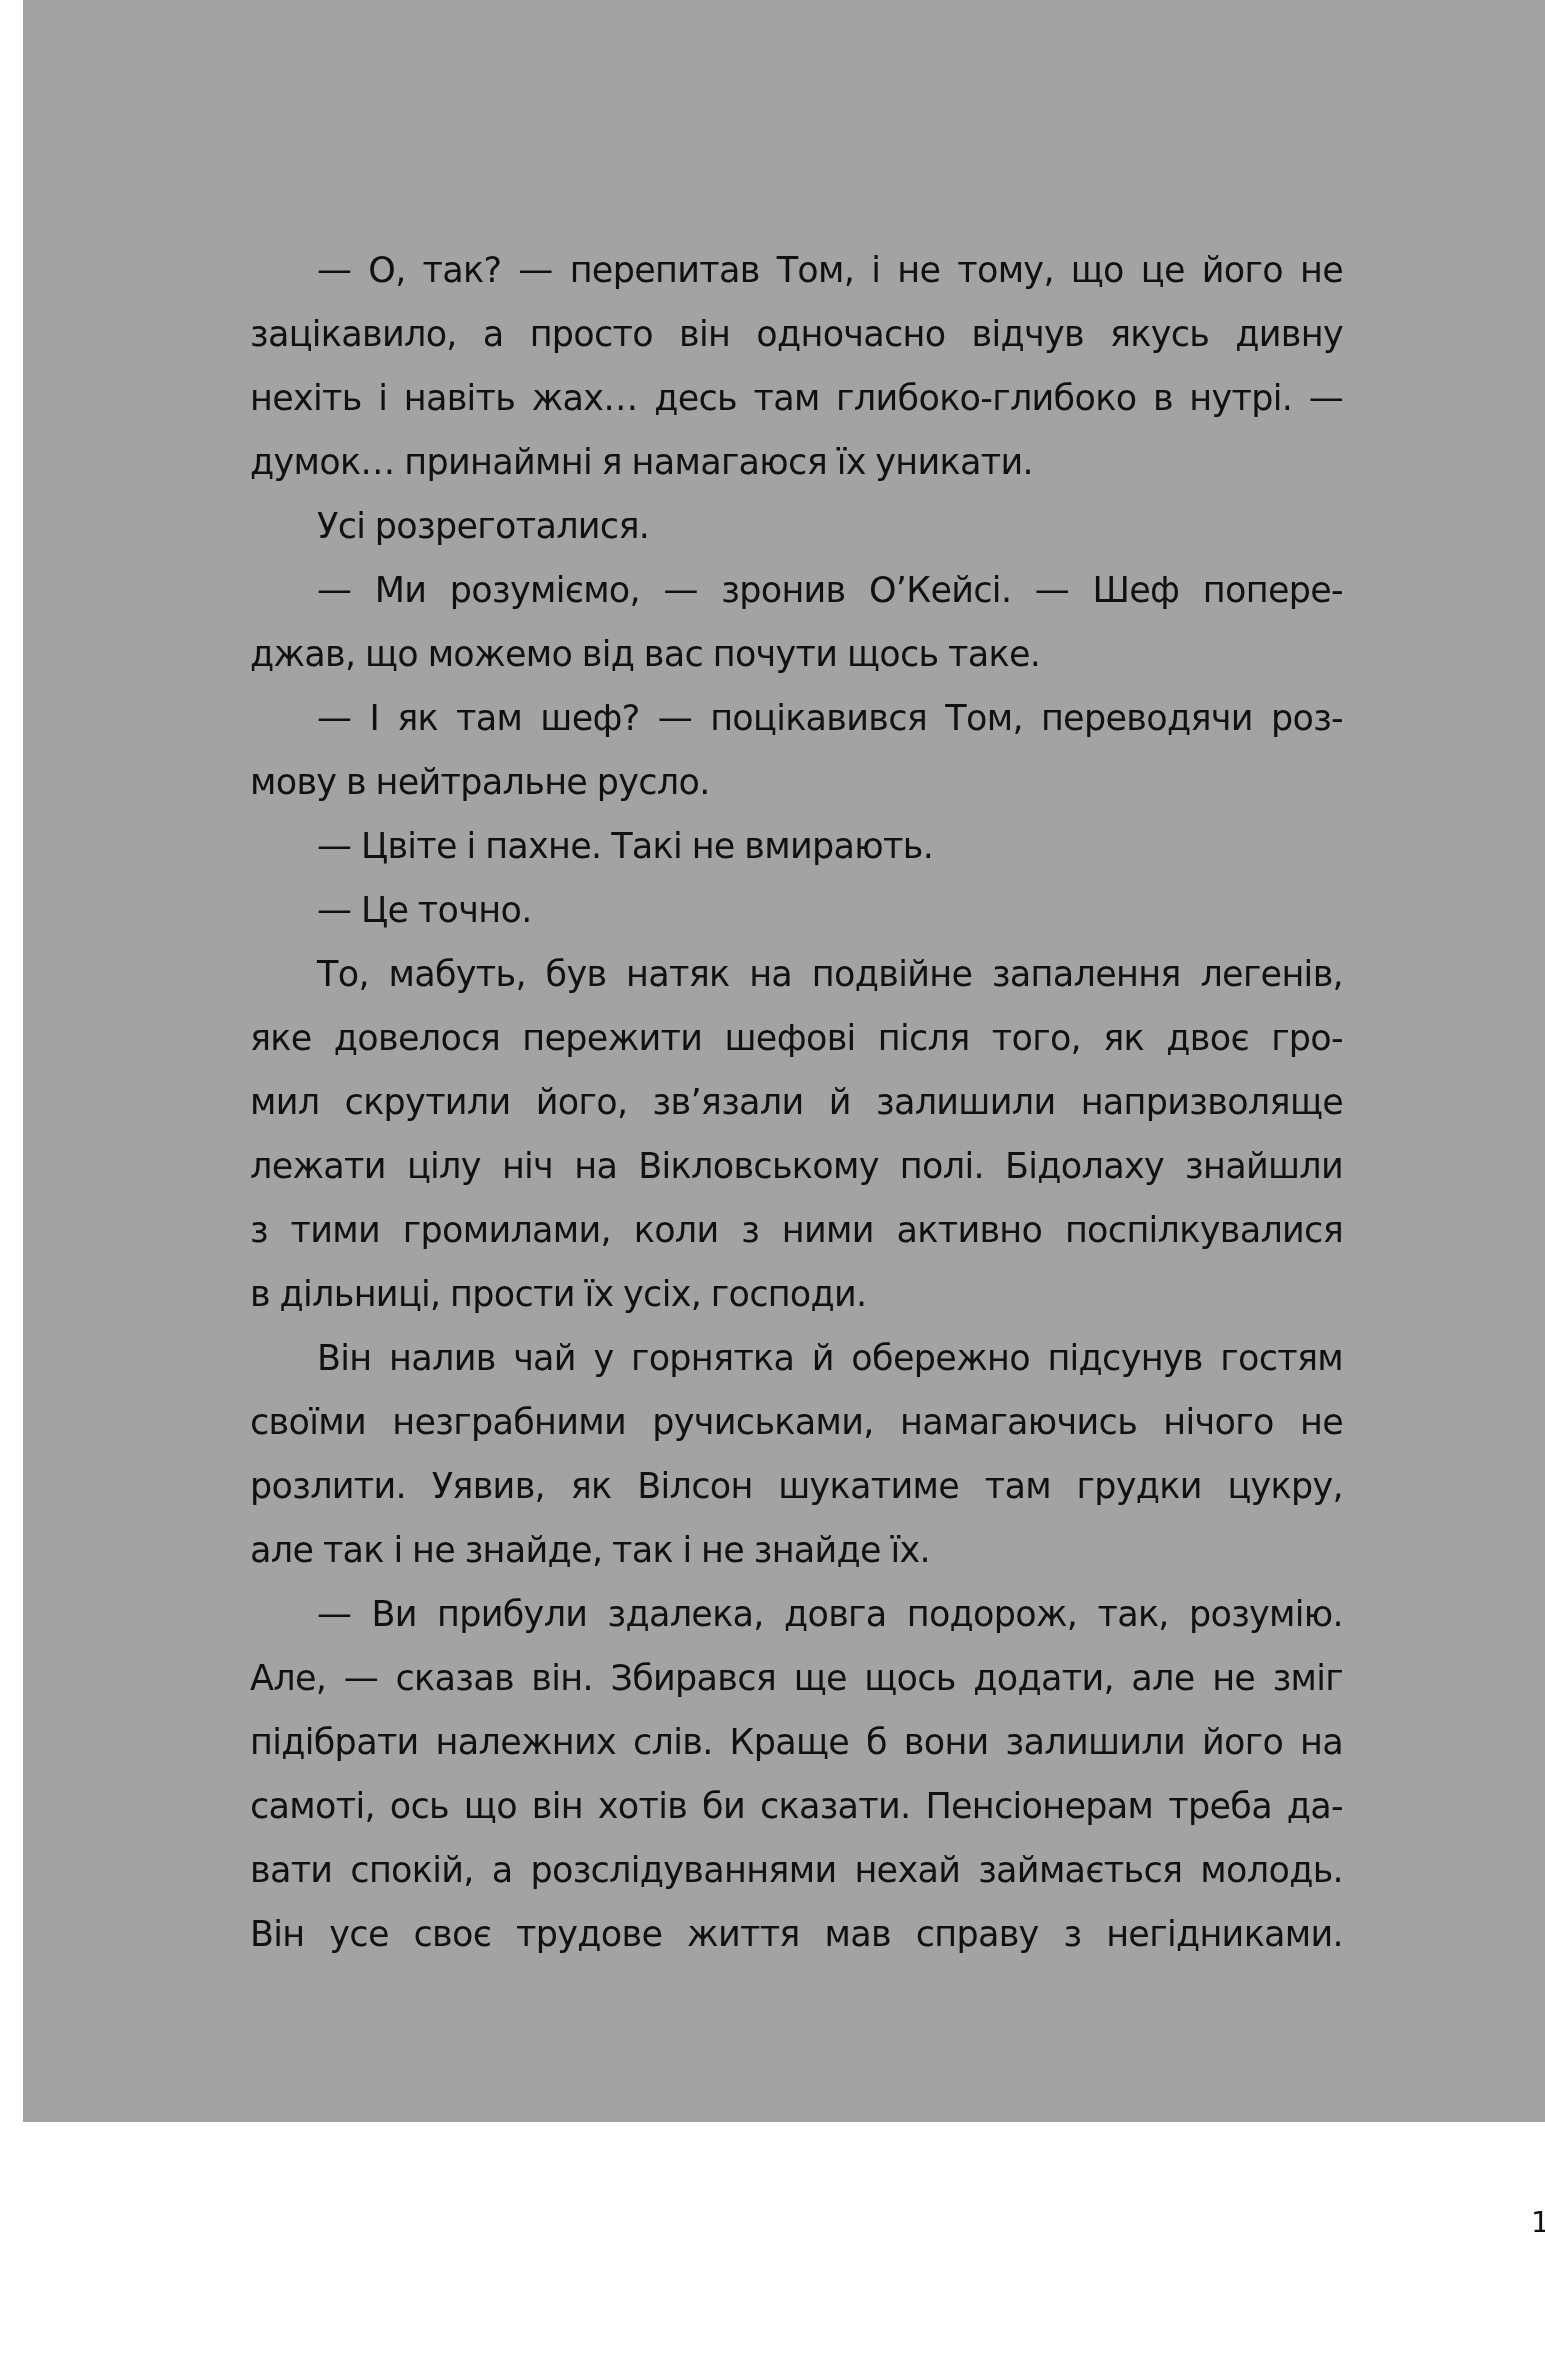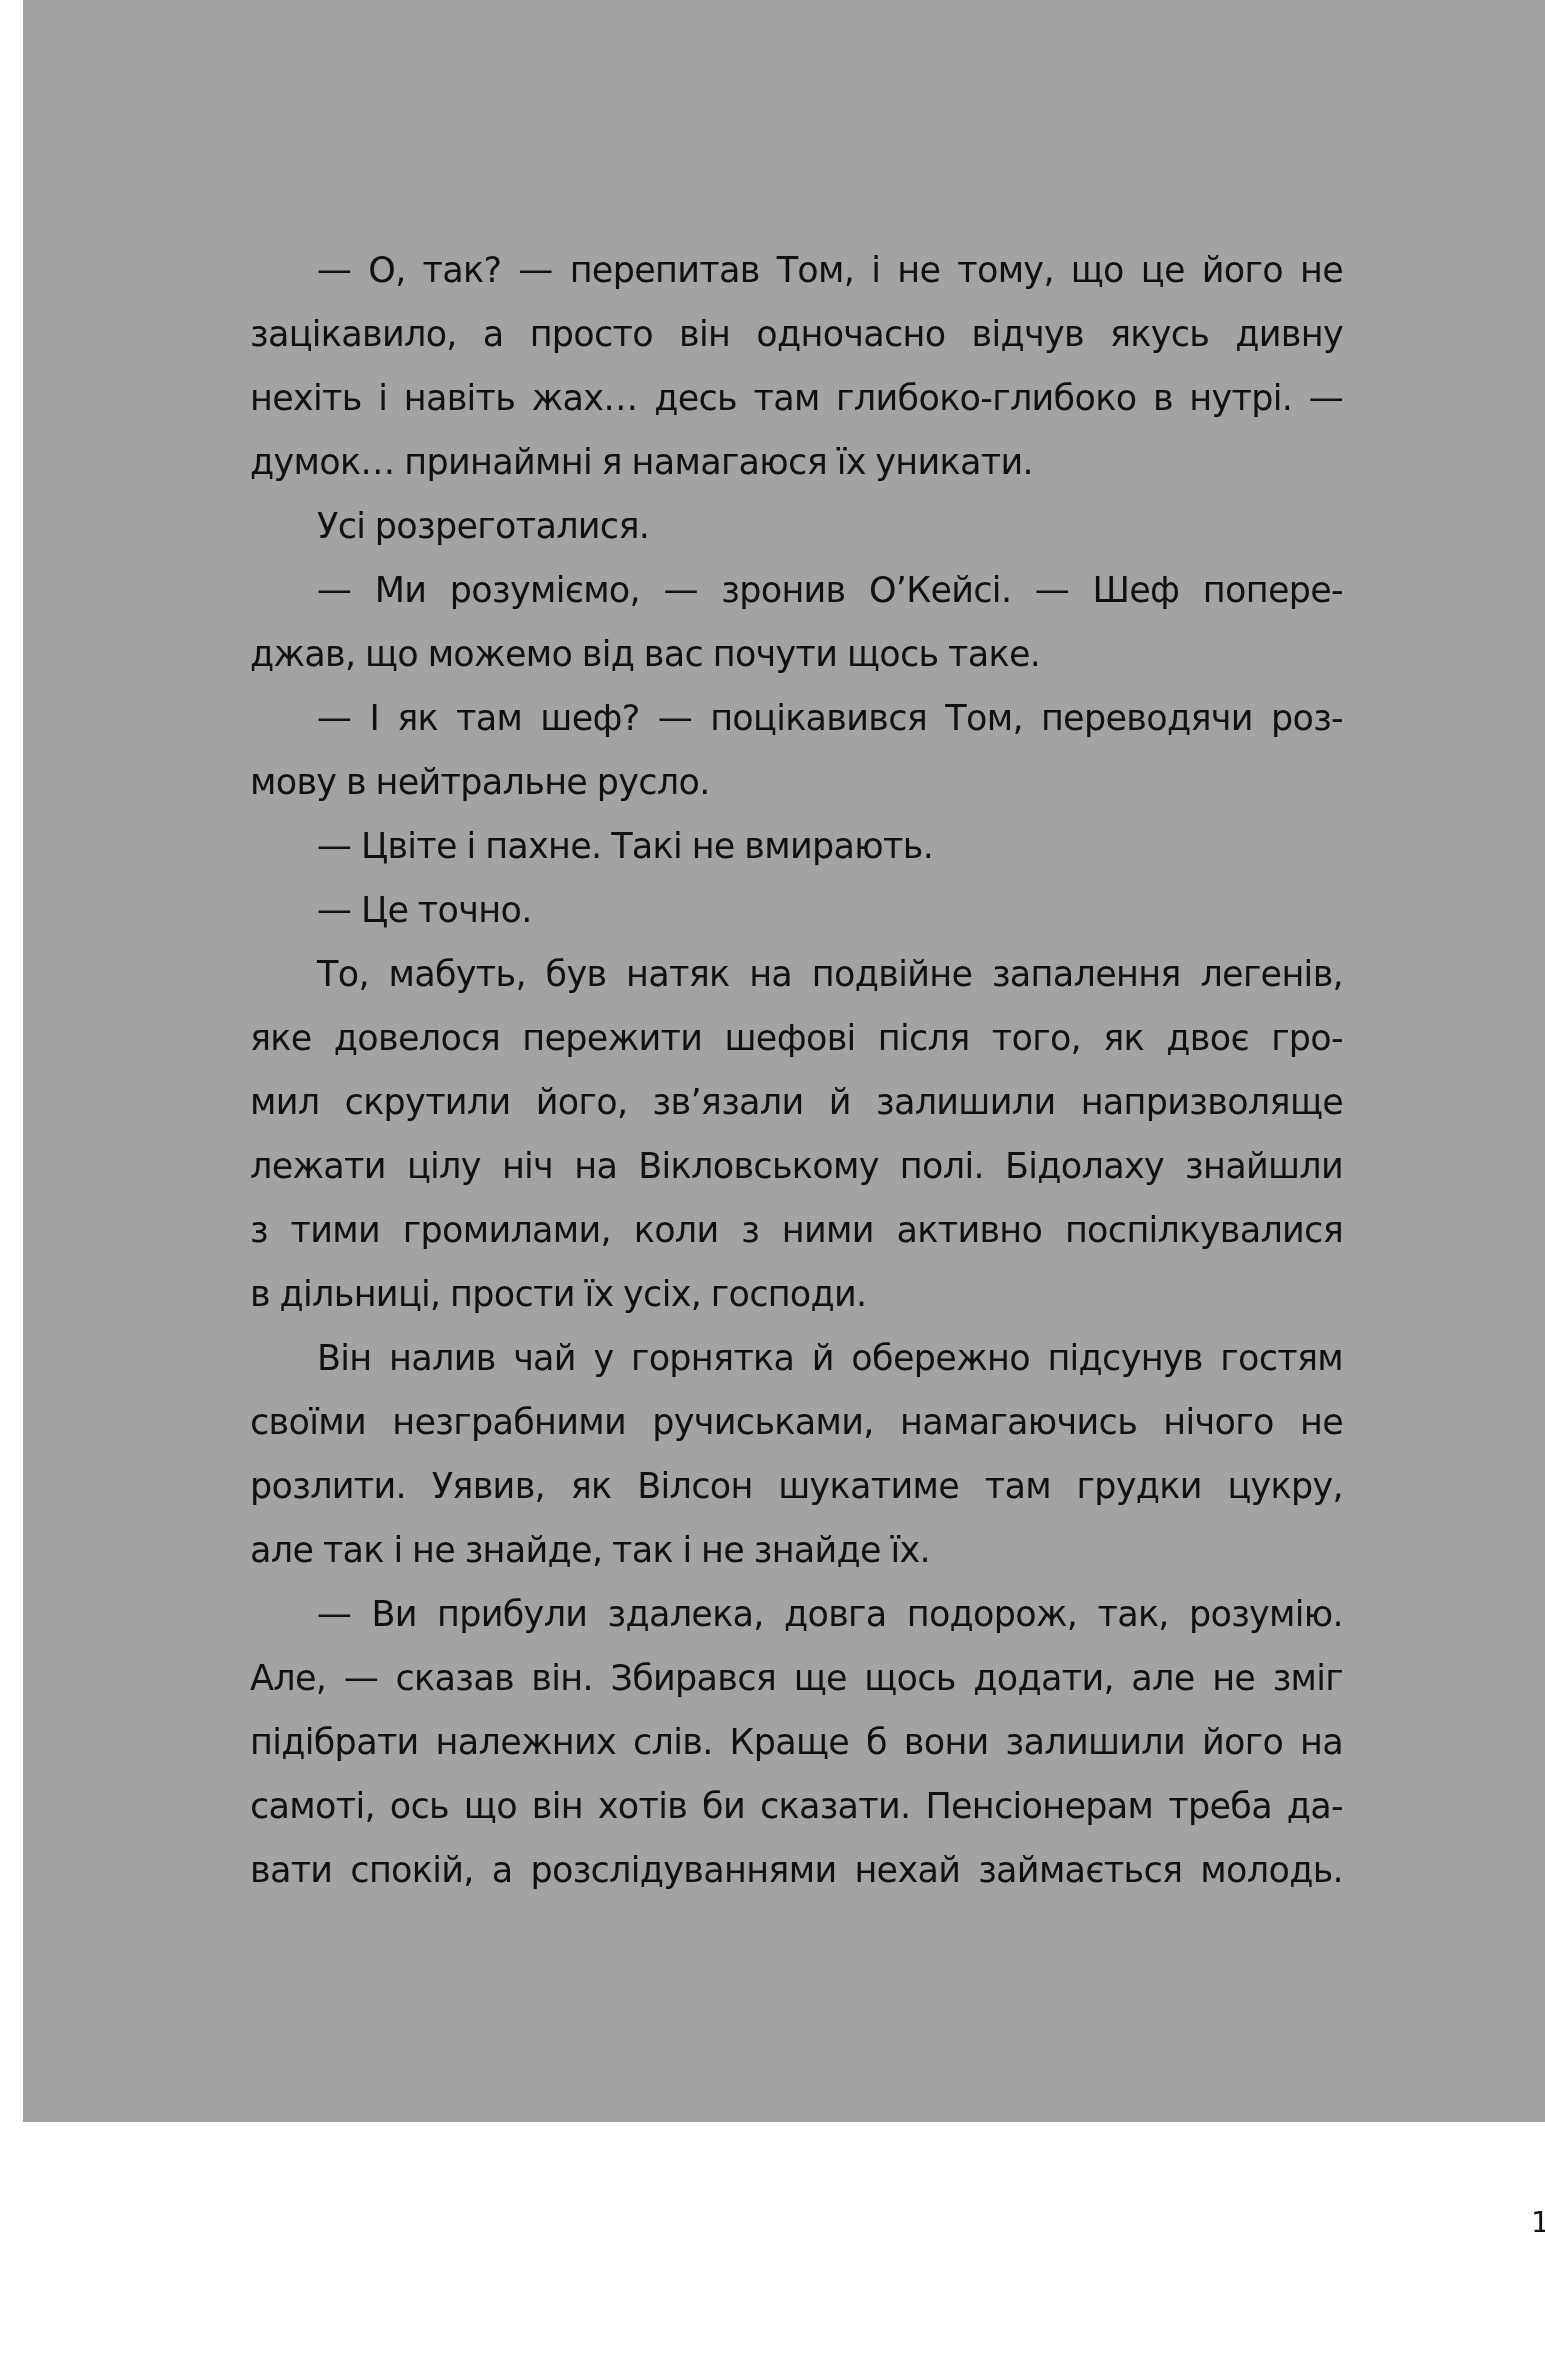--- a/index.html
+++ b/index.html
@@ -78,17 +78,18 @@
     <span class="line last">в дільниці, прости їх усіх, господи.</span>
     <span class="line indent">Він налив чай у горнятка й обережно підсунув гостям</span>
     <span class="line">своїми незграбними ручиськами, намагаючись нічого не</span>
     <span class="line">розлити. Уявив, як Вілсон шукатиме там грудки цукру,</span>
     <span class="line last">але так і не знайде, так і не знайде їх.</span>
     <span class="line indent">— Ви прибули здалека, довга подорож, так, розумію.</span>
     <span class="line">Але, — сказав він. Збирався ще щось додати, але не зміг</span>
     <span class="line">підібрати належних слів. Краще б вони залишили його на</span>
     <span class="line">самоті, ось що він хотів би сказати. Пенсіонерам треба да-</span>
     <span class="line">вати спокій, а розслідуваннями нехай займається молодь.</span>
+    <span class="line">Він усе своє трудове життя мав справу з негідниками.</span>
   </div>
 
   <div class="page-number">17</div>
 </div>
 
 
 </body></html>

